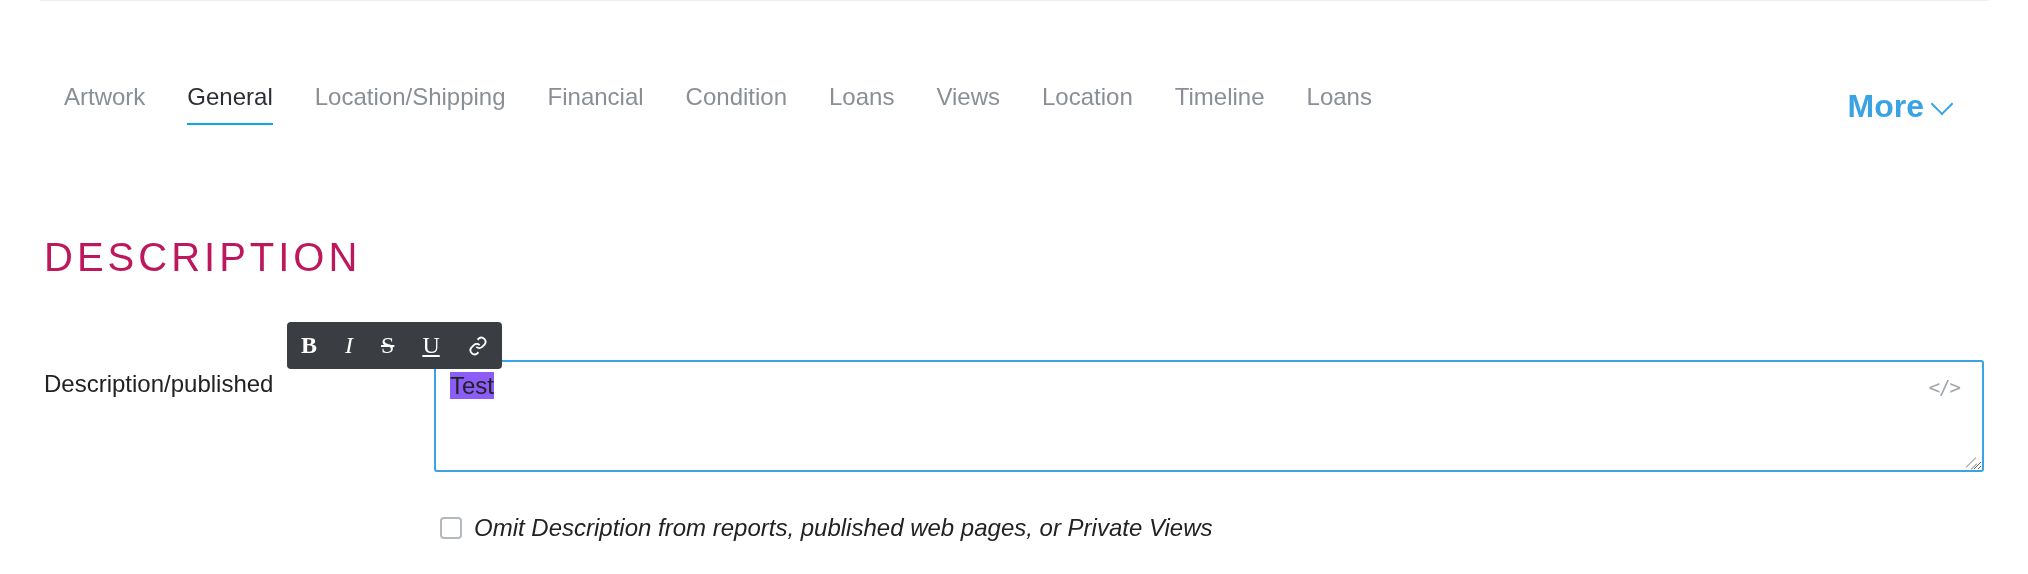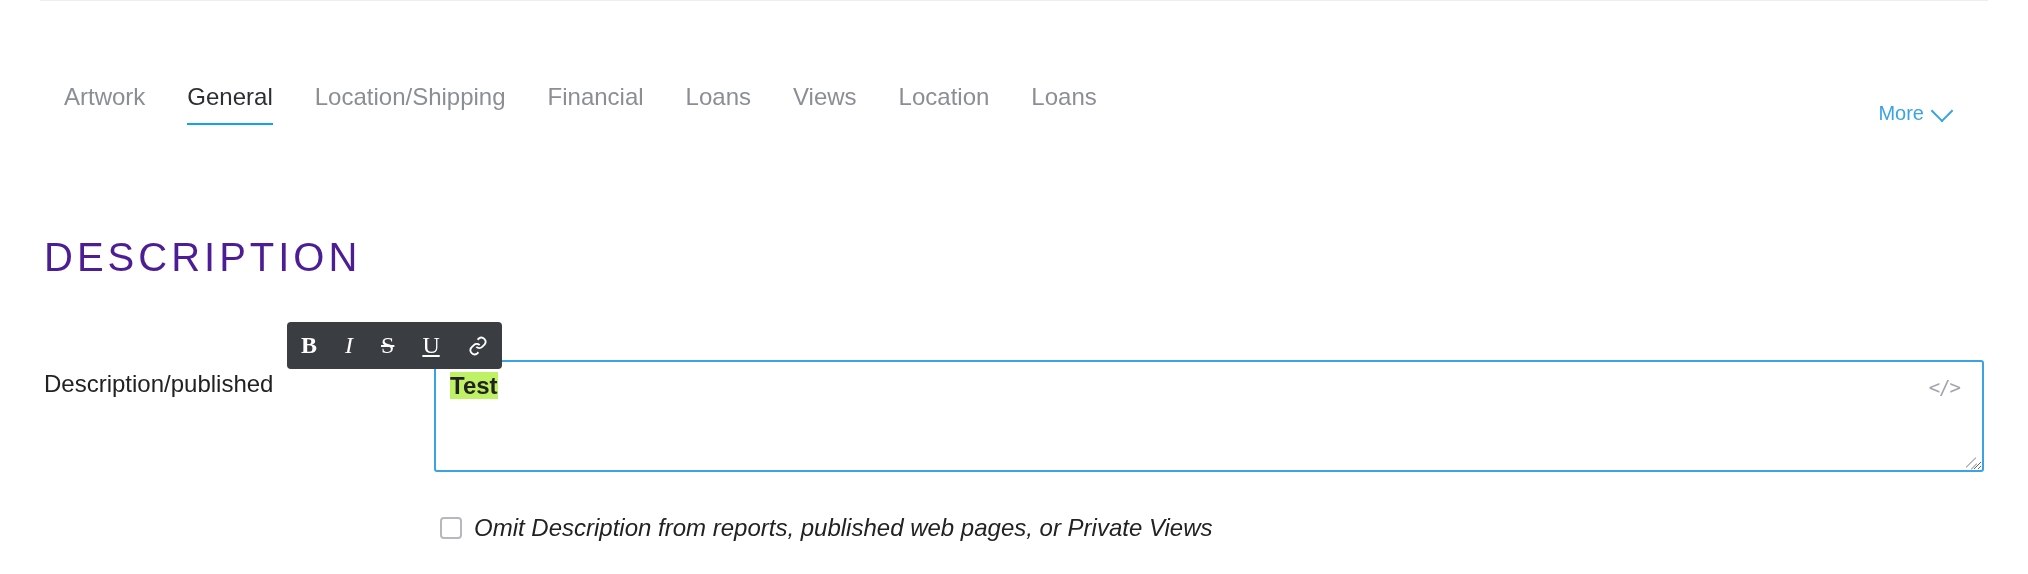--- a/index.html
+++ b/index.html
@@ -32,38 +32,39 @@
     color: #2b2e33;
     border-bottom: 2px solid #0ea5e9;
     padding-bottom: 12px;
   }
   .tab-more {
     margin-left: auto;
     display: flex;
     align-items: center;
     gap: 10px;
     color: #3aa3e3;
-    font-size: 20px;
+    font-size: 32px;
     cursor: pointer;
     margin-right: 14px;
+    font-weight: bold;
   }
   .chev-down {
     width: 16px; height: 16px;
     border-right: 2px solid #3aa3e3;
     border-bottom: 2px solid #3aa3e3;
     transform: rotate(45deg);
     margin-top: -6px;
   }
 
   .section-title {
     text-transform: uppercase;
     letter-spacing: 4px;
     font-weight: 400;
     font-size: 40px;
-    color: #4c1d95;
+    color: #be185d;
     padding: 0 44px;
     margin-top: 110px;
   }
 
   .field-row {
     display: flex;
     align-items: flex-start;
     padding: 0 44px;
     margin-top: 80px;
     position: relative;
@@ -108,22 +109,21 @@
     min-height: 112px;
     height: 112px;
     padding: 10px 14px;
     font-size: 24px;
     color: #222;
     position: relative;
     resize: both;
     overflow: auto;
   }
   .rte .text-sel {
-    background: #bef264;
-    font-weight: bold;
+    background: #8b5cf6;
   }
   .code-icon {
     position: absolute;
     top: 14px;
     right: 22px;
     color: #a0a6ab;
     font-size: 19px;
     font-family: monospace;
     cursor: pointer;
     letter-spacing: -1px;
@@ -164,23 +164,25 @@
 </head>
 <body>
 
 <div class="top-divider"></div>
 
 <div class="tabs-row">
   <div class="tab">Artwork</div>
   <div class="tab active">General</div>
   <div class="tab">Location/Shipping</div>
   <div class="tab">Financial</div>
+  <div class="tab">Condition</div>
   <div class="tab">Loans</div>
   <div class="tab">Views</div>
   <div class="tab">Location</div>
+  <div class="tab">Timeline</div>
   <div class="tab">Loans</div>
   <div class="tab-more">
     <span>More</span>
     <span class="chev-down"></span>
   </div>
 </div>
 
 <h2 class="section-title">Description</h2>
 
 <div class="field-row">

